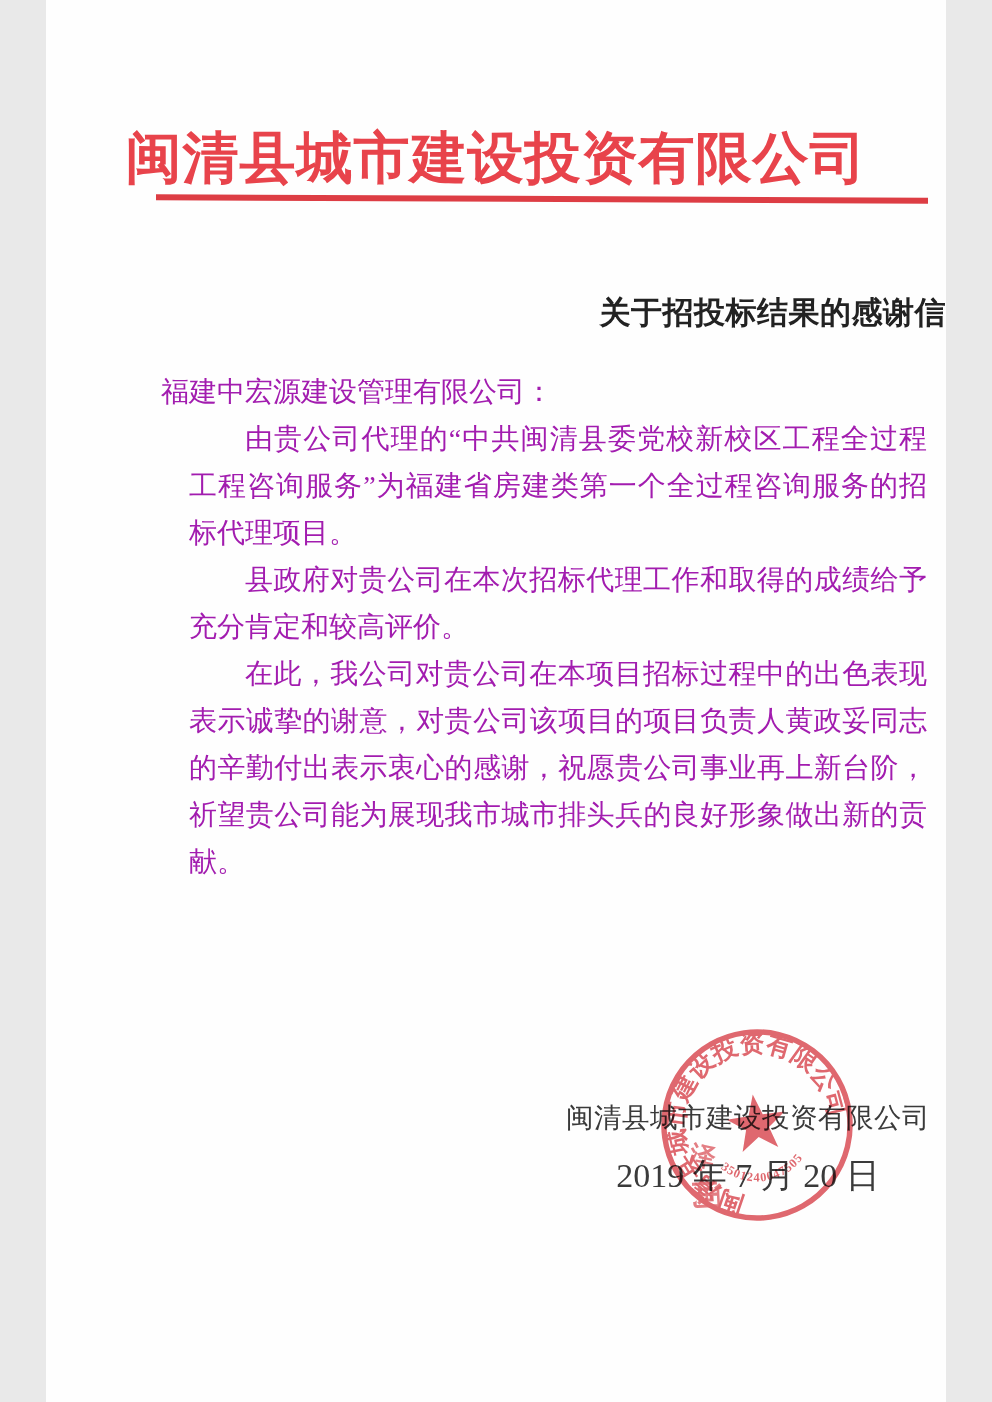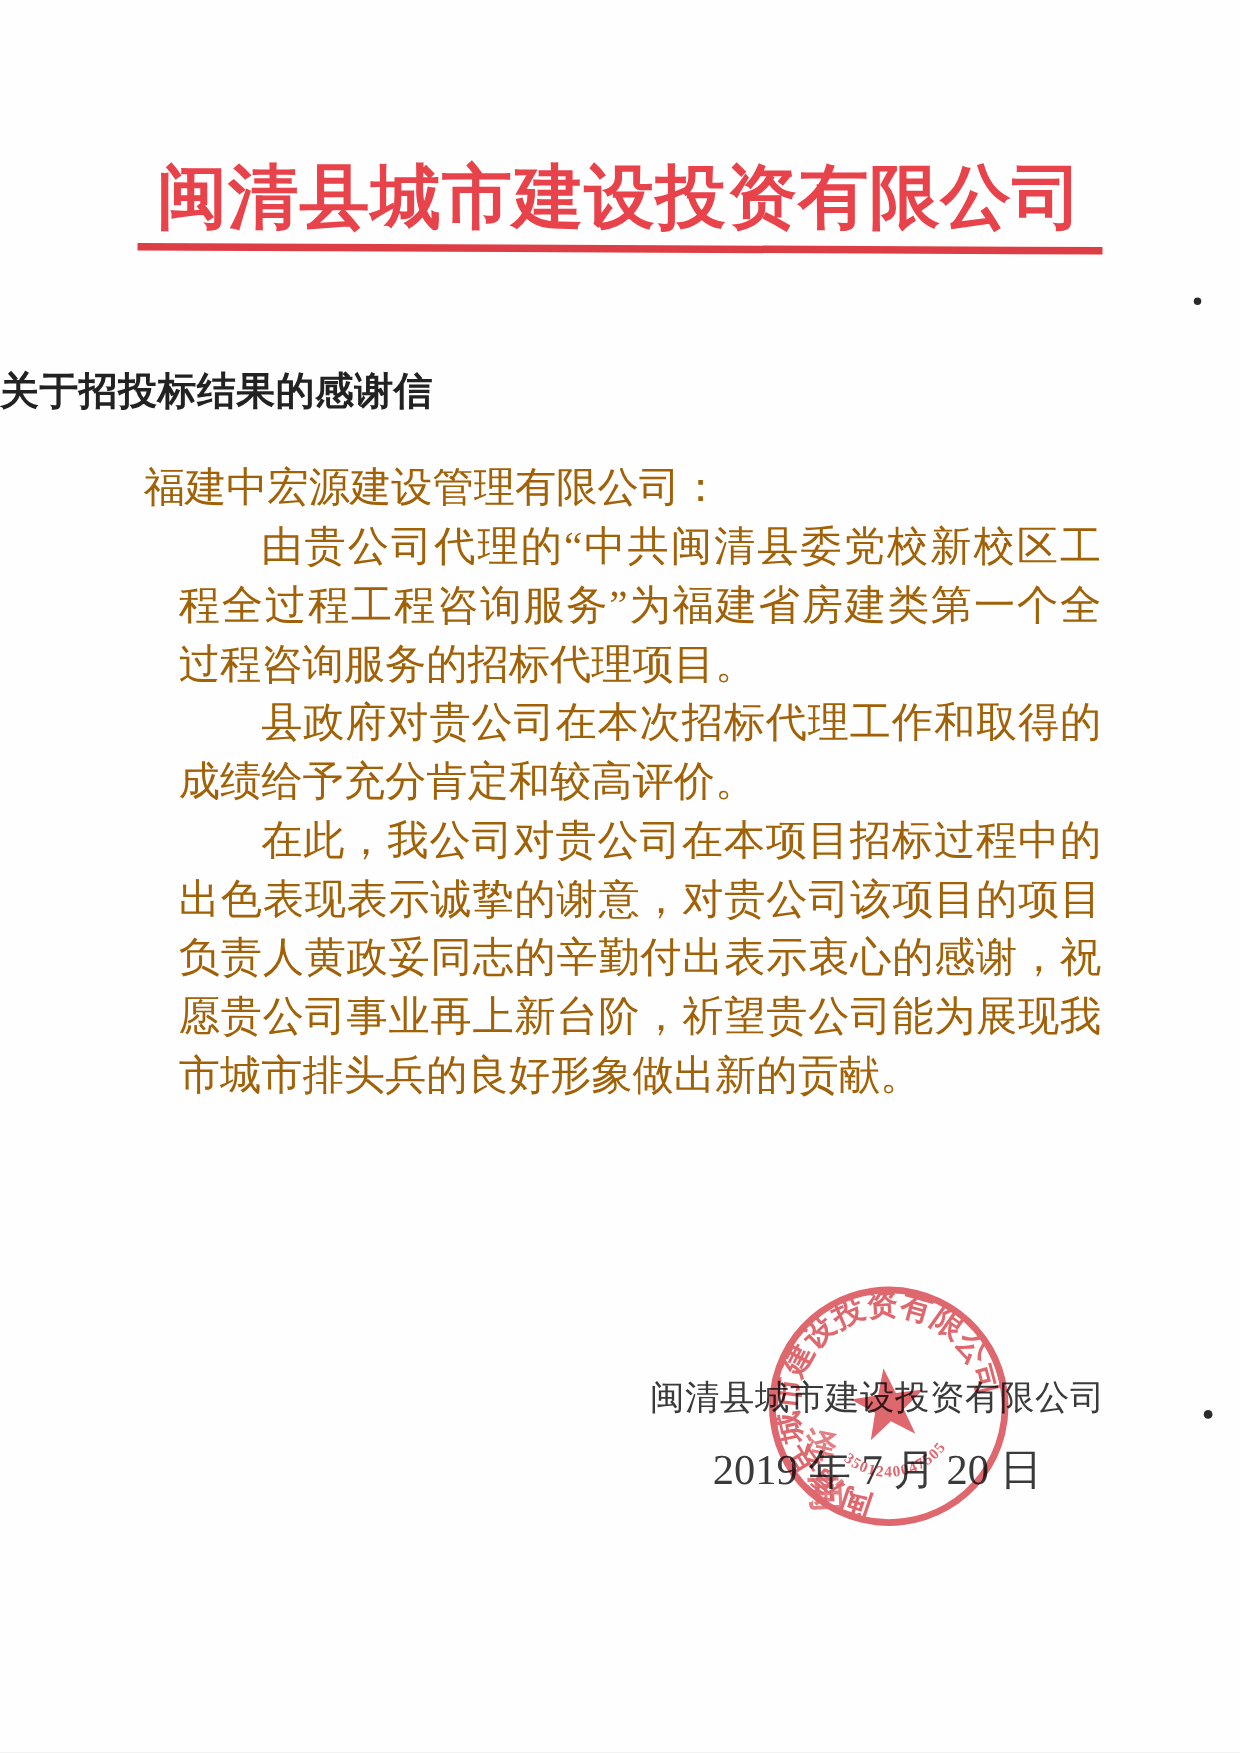--- a/index.html
+++ b/index.html
@@ -1,18 +1,18 @@
 <!DOCTYPE html>
 <html><head>
 <meta charset="utf-8">
 <style>
   html, body { margin: 0; padding: 0; background: #e9e9e9; }
   .page {
     position: relative;
-    width: 992px;
+    width: 900px;
     height: 1402px;
     margin: 0 auto;
     background: #fefefe;
     overflow: hidden;
     font-family: "Liberation Serif", "DejaVu Serif", serif;
     color: #333;
   }
   .letterhead {
     position: absolute;
     top: 121px;
@@ -34,38 +34,38 @@
     height: 6px;
     background: #dd3d44;
     transform: rotate(0.25deg);
   }
   .title {
     position: absolute;
     top: 292px;
     left: 0;
     width: 100%;
     margin: 0;
-    text-align: left;
+    text-align: right;
     font-size: 31px;
     font-weight: 700;
     letter-spacing: 0.5px;
     color: #222;
     font-family: "Liberation Sans", "DejaVu Sans", sans-serif;
     white-space: nowrap;
   }
   .body-text {
     position: absolute;
     top: 368px;
     left: 115px;
     width: 766px;
-    font-size: 33px;
+    font-size: 28px;
     line-height: 47px;
     text-align: justify;
     text-align-last: left;
-    color: #a16207;
+    color: #a21caf;
   }
   .body-text p { margin: 0; padding: 0; }
   .body-text p.para { text-indent: 2em; margin-left: 28px; }
   .sign-block {
     position: absolute;
     top: 1100px;
     left: 520px;
     width: 364px;
     text-align: center;
     color: #3a3a3a;

